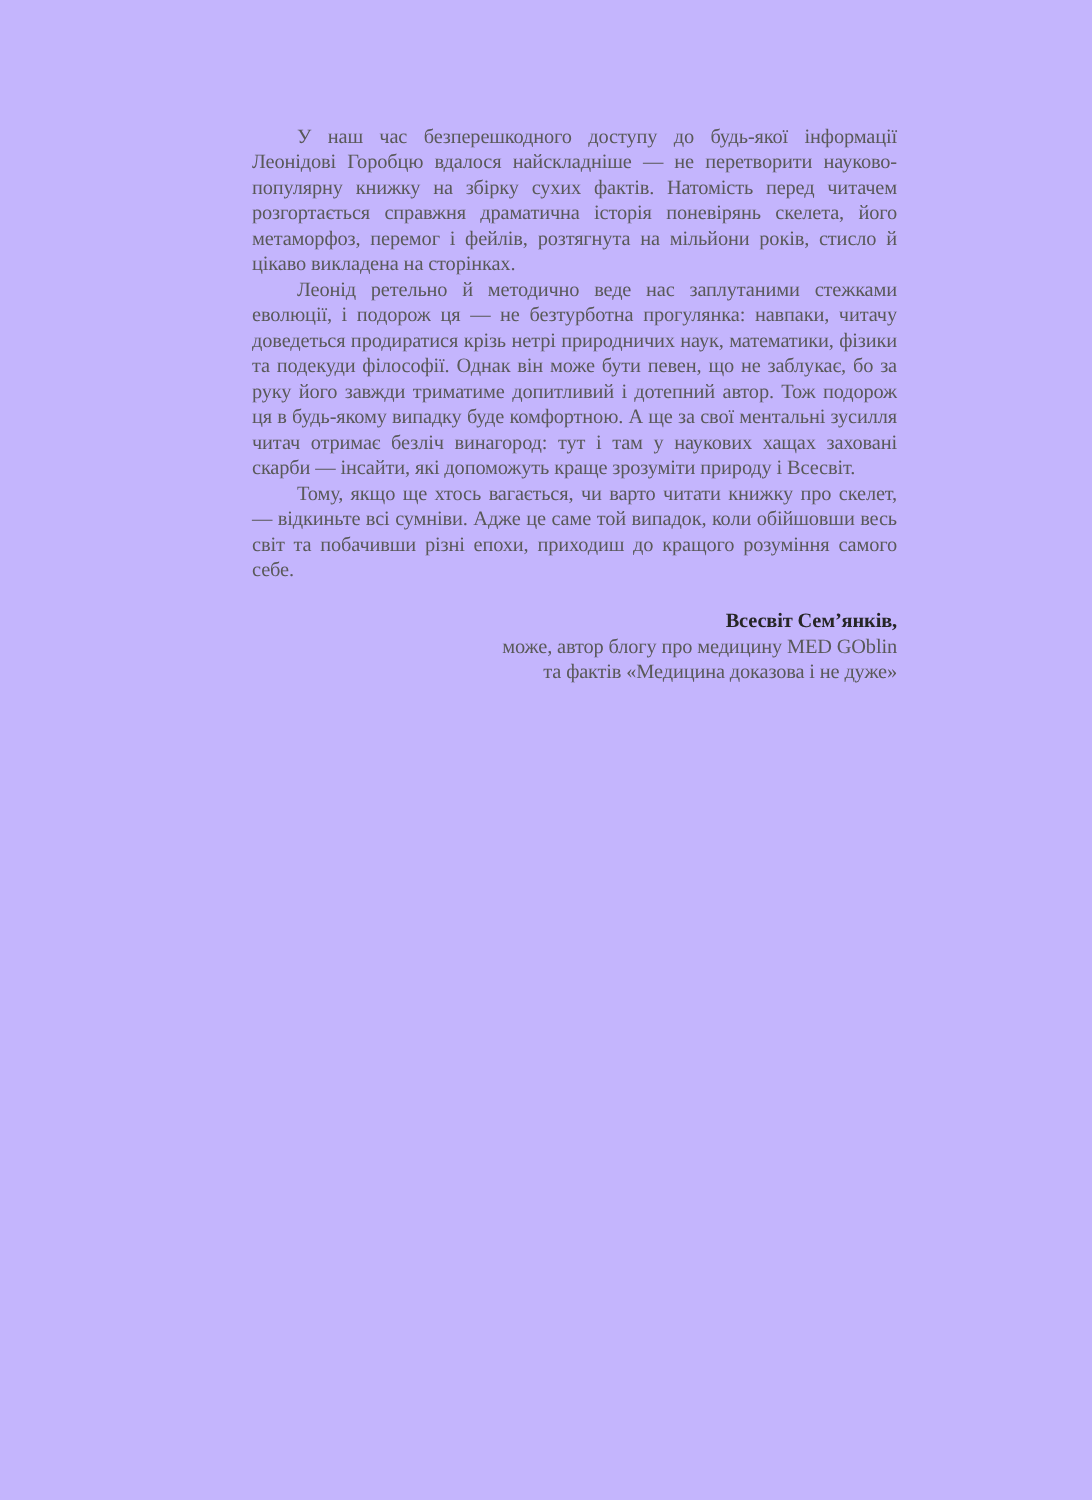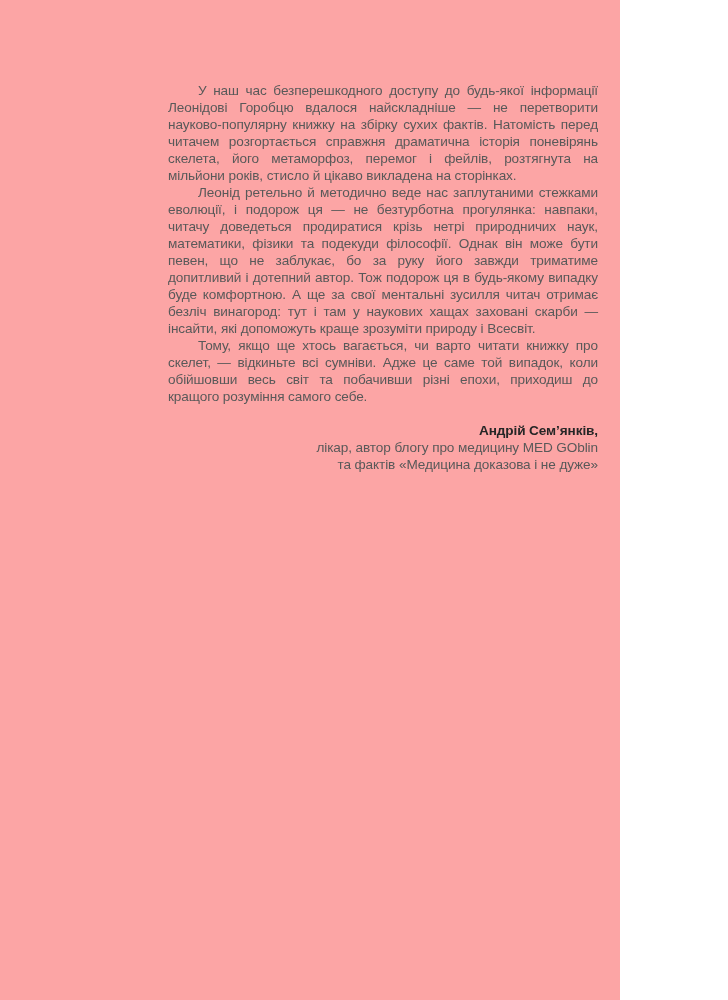--- a/index.html
+++ b/index.html
@@ -3,24 +3,25 @@
 <meta charset="utf-8">
 <style>
   html, body {
     margin: 0;
     padding: 0;
     background: #ffffff;
     font-family: "Liberation Sans", sans-serif;
   }
   .page {
     position: relative;
-    width: 620px;
+    width: 728px;
     height: 1000px;
-    background: #fca5a5;
+    background: #c4b5fd;
     overflow: hidden;
+    font-family: Liberation Serif, serif;
   }
   .text-block {
     position: absolute;
     left: 168px;
     top: 82px;
     width: 430px;
     color: #595959;
     font-size: 13.6px;
     line-height: 17px;
     letter-spacing: -0.1px;
@@ -47,18 +48,18 @@
 </head>
 <body>
 
 <div class="page">
   <div class="text-block">
     <p class="para">У наш час безперешкодного доступу до будь-якої інформації Леонідові Горобцю вдалося найскладніше — не перетворити науково-популярну книжку на збірку сухих фактів. Натомість перед читачем розгортається справжня драматична історія поневірянь скелета, його метаморфоз, перемог і фейлів, розтягнута на мільйони років, стисло й цікаво викладена на сторінках.</p>
     <p class="para">Леонід ретельно й методично веде нас заплутаними стежками еволюції, і подорож ця — не безтурботна прогулянка: навпаки, читачу доведеться продиратися крізь нетрі природничих наук, математики, фізики та подекуди філософії. Однак він може бути певен, що не заблукає, бо за руку його завжди триматиме допитливий і дотепний автор. Тож подорож ця в будь-якому випадку буде комфортною. А ще за свої ментальні зусилля читач отримає безліч винагород: тут і там у наукових хащах заховані скарби — інсайти, які допоможуть краще зрозуміти природу і Всесвіт.</p>
     <p class="para">Тому, якщо ще хтось вагається, чи варто читати книжку про скелет, — відкиньте всі сумніви. Адже це саме той випадок, коли обійшовши весь світ та побачивши різні епохи, приходиш до кращого розуміння самого себе.</p>
 
     <div class="signature">
-      <div class="sig-name">Андрій Сем’янків,</div>
-      <div class="sig-line">лікар, автор блогу про медицину MED GOblin</div>
+      <div class="sig-name">Всесвіт Сем’янків,</div>
+      <div class="sig-line">може, автор блогу про медицину MED GOblin</div>
       <div class="sig-line">та фактів «Медицина доказова і не дуже»</div>
     </div>
   </div>
 </div>
 
 </body></html>

